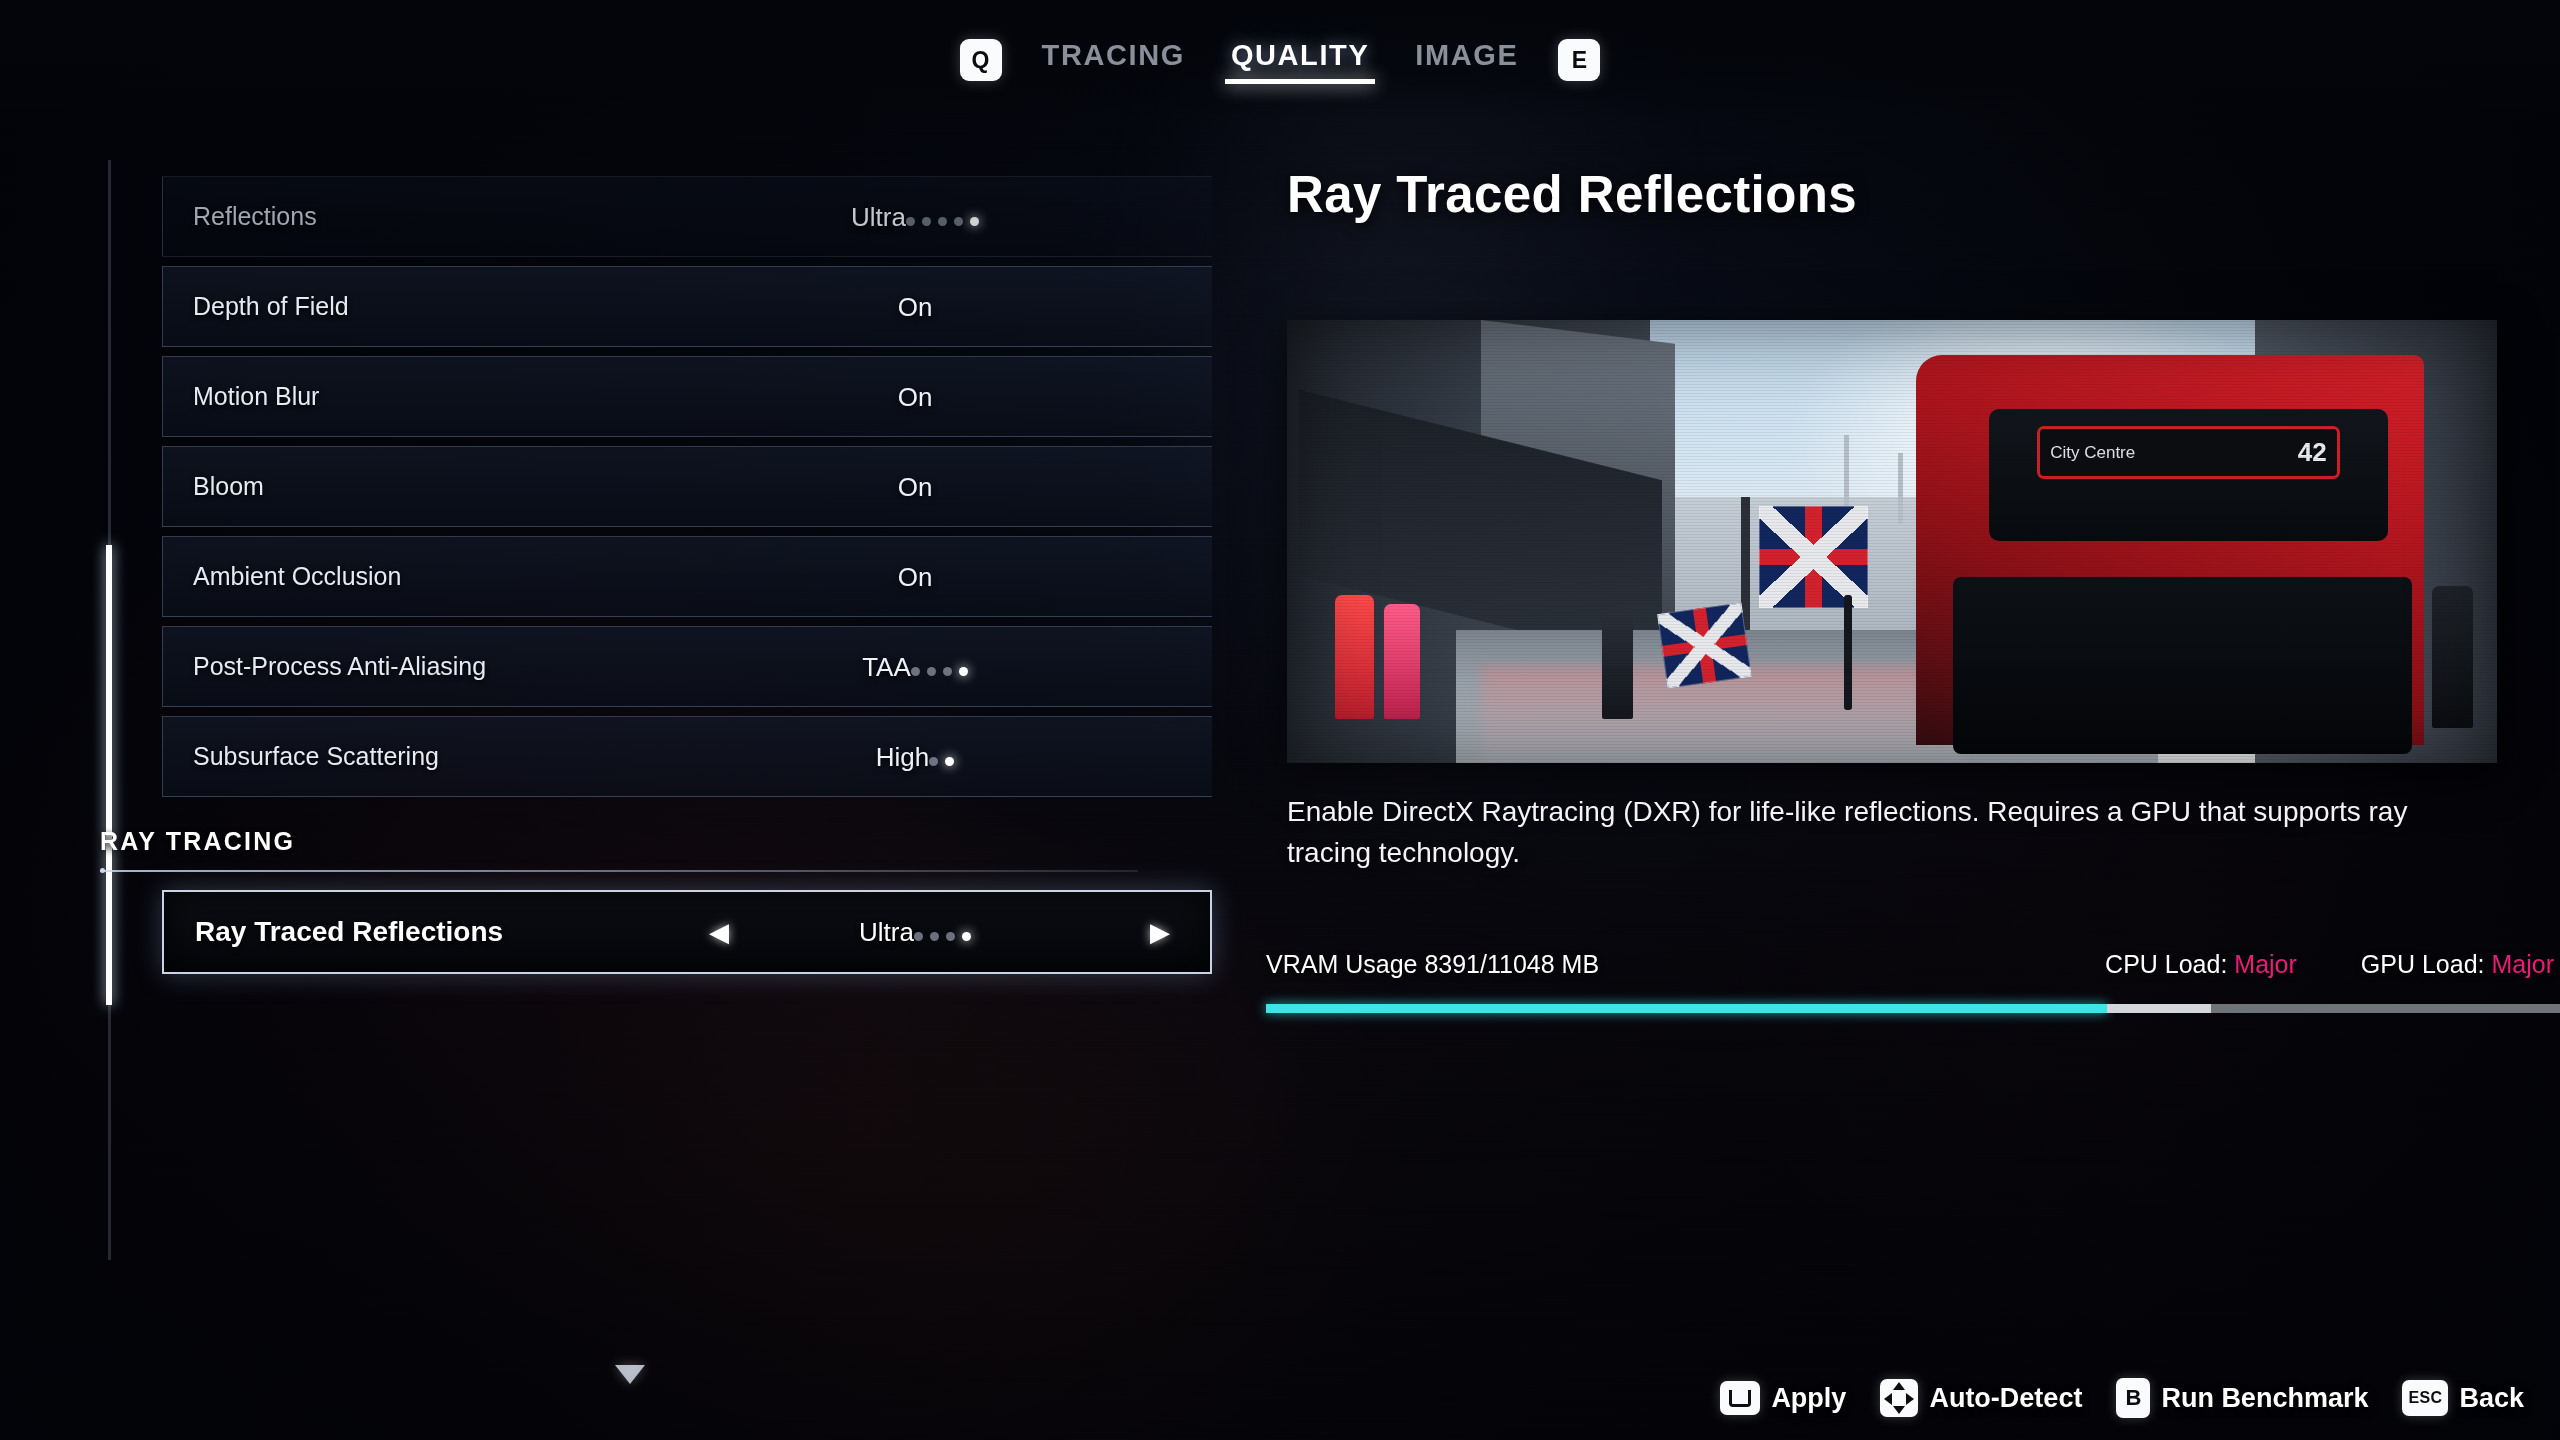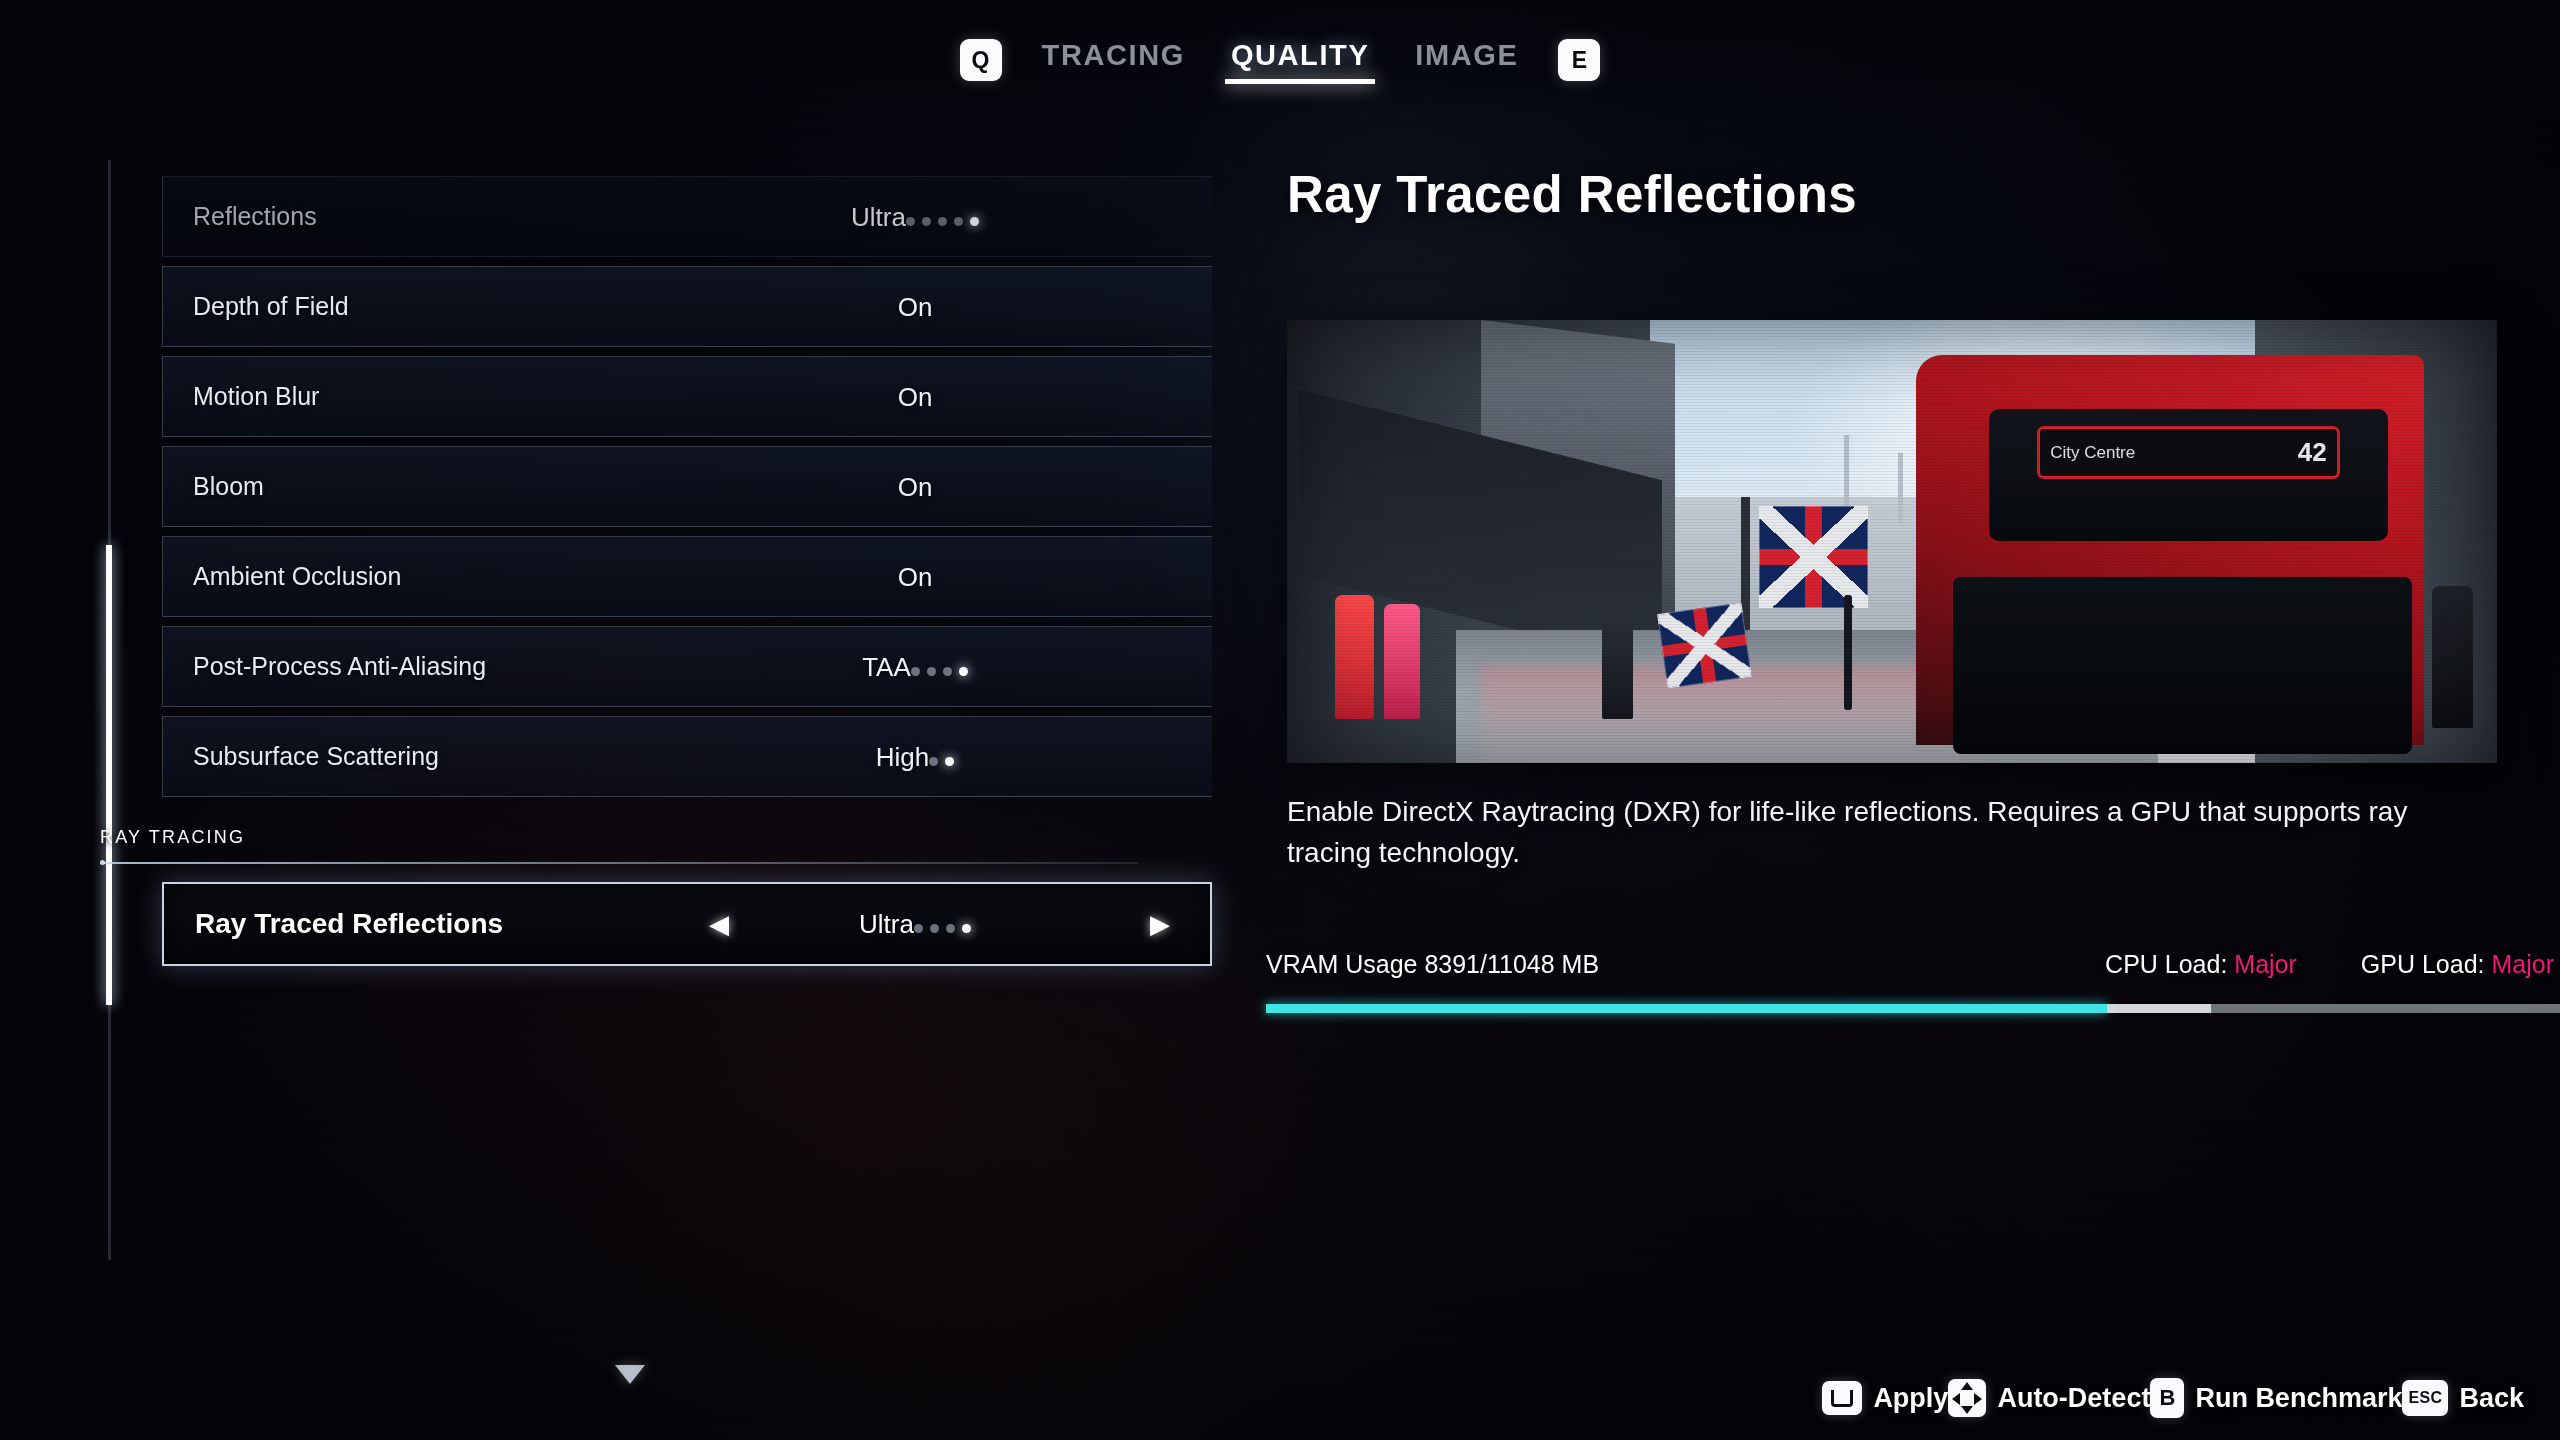--- a/index.html
+++ b/index.html
@@ -129,21 +129,21 @@
   .arrow {
     position:absolute; top:50%; transform:translateY(-50%);
     font-size:26px; color:#ffffff; text-shadow:0 0 10px rgba(255,255,255,.7);
     line-height:1;
   }
   .arrow.left { left:545px; }
   .arrow.right { right:40px; }
 
   .section-head {
     margin:30px 0 14px; padding-left:0;
-    font-size:18px; font-weight:normal; letter-spacing:2.2px; color:#ffffff;
+    font-size:25px; font-weight:bold; letter-spacing:2.2px; color:#ffffff;
     text-shadow:0 2px 6px rgba(0,0,0,.9);
     transform:translateX(-62px);
   }
   .section-rule {
     height:2px; width:1038px; transform:translateX(-62px); margin-bottom:18px;
     background:linear-gradient(90deg, rgba(200,215,240,.85), rgba(200,215,240,.12));
   }
   .section-rule::before {
     content:""; display:block; width:5px; height:5px; border-radius:50%;
     background:#cfd8e8; transform:translate(0,-2px);
@@ -283,21 +283,21 @@
     position:absolute; left:6px; right:0; top:884px; height:9px;
     display:flex; background:rgba(255,255,255,.07);
   }
   .seg-used { background:#3fe3e8; box-shadow:0 0 12px rgba(63,227,232,.7); }
   .seg-mid  { background:#d3d6da; }
   .seg-free { background:#6f747b; }
 
   
   #footer {
     position:absolute; right:36px; bottom:22px;
-    display:flex; align-items:center; z-index:7;
+    display:flex; align-items:center; gap:34px; z-index:7;
   }
   .action { display:flex; align-items:center; gap:11px; }
   .action-label {
     font-size:27px; font-weight:bold; color:#ffffff;
     text-shadow:0 2px 8px rgba(0,0,0,.95);
   }
   .kc {
     background:#fafbfd; color:#0b0d13; border-radius:7px;
     display:flex; align-items:center; justify-content:center;
     font-weight:bold; box-shadow:0 0 12px rgba(255,255,255,.22);

